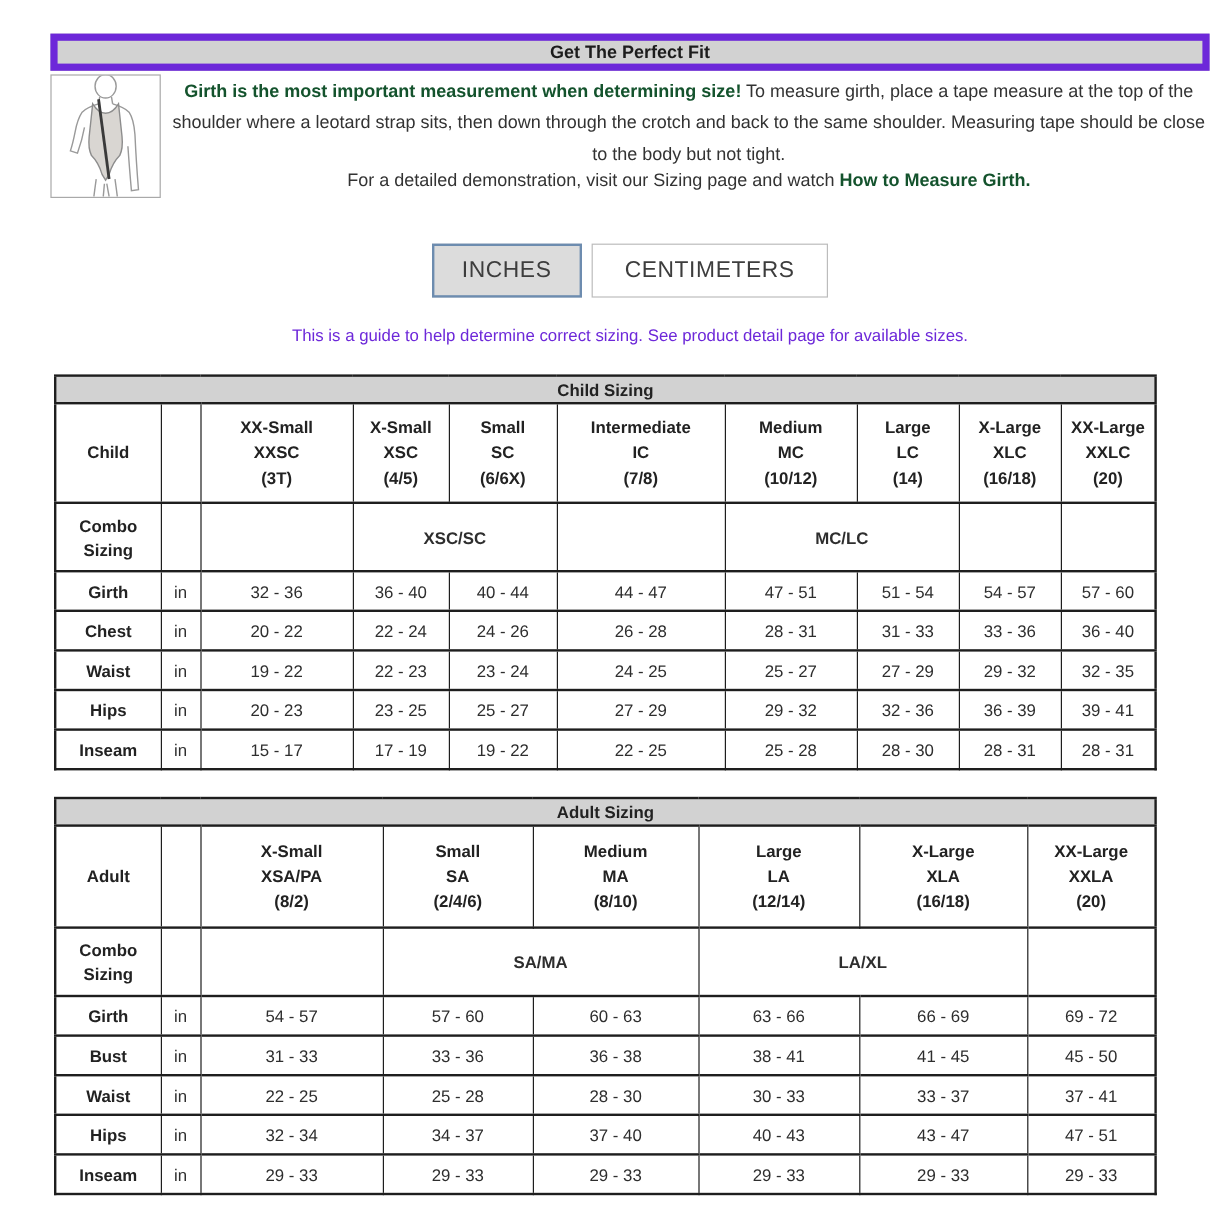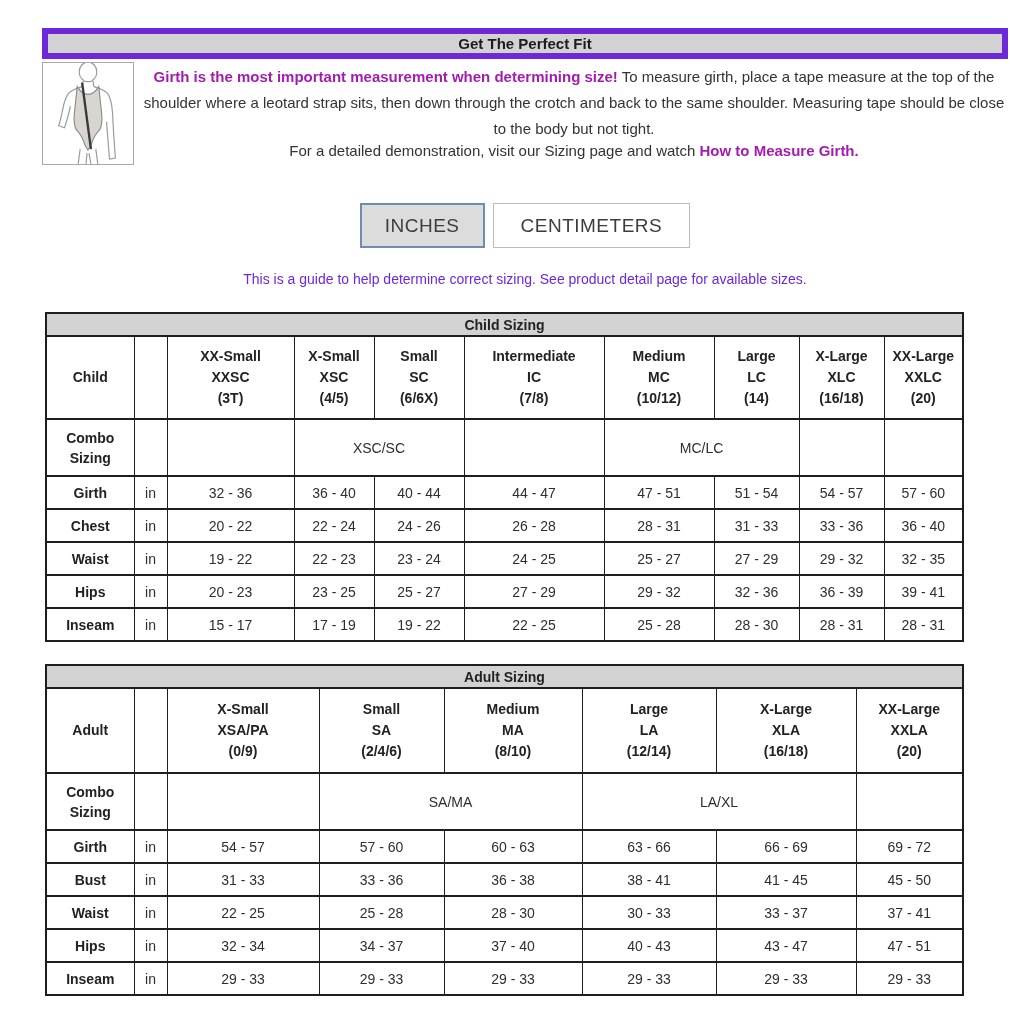--- a/index.html
+++ b/index.html
@@ -24,21 +24,21 @@
     flex: 0 0 auto;
     width: 92px; height: 103px;
     border: 1px solid #a9a9a9;
     background: #fff;
   }
   .intro-col { flex: 1; padding-left: 6px; }
   .intro-text {
     font-size: 15px; line-height: 26px;
     text-align: center; color: #333333; padding-top: 2px;
   }
-  .intro-text strong, .demo-line strong { color: #a21caf; }
+  .intro-text strong, .demo-line strong { color: #14532d; }
   .demo-line { text-align: center; font-size: 15px; color: #333333; }
 
   .toggle-row { margin-top: 38px; display: flex; justify-content: center; gap: 8px; }
   .btn {
     font-family: "Liberation Sans", sans-serif;
     font-size: 19px; color: #3d3d3d; letter-spacing: 0.5px;
     height: 45px; cursor: pointer;
   }
   .btn-inches { background: #dcdcdc; border: 2px solid #6d8caf; padding: 0 23px; }
   .btn-cm     { background: #ffffff; border: 1px solid #bcbcbc; padding: 0 27px; }
@@ -55,21 +55,21 @@
   .size th, .size td {
     border: 1px solid #1e1e1e; border-top: 2px solid #1e1e1e;
     text-align: center; vertical-align: middle;
     padding: 0; font-size: 14px; color: #222222;
   }
   .size .title-row th { background: #d2d2d2; height: 23px; font-weight: 700; }
   .size .head-row th { height: 83px; font-weight: 700; line-height: 21px; }
   .size.adult .head-row th { height: 85px; }
   .size .combo-row th, .size .combo-row td { height: 57px; }
   .size .combo-row th { font-weight: 700; line-height: 20px; padding: 0 14px; }
-  .size .combo-row td { font-weight: 400; color: #2e2e2e; }
+  .size .combo-row td { font-weight: 700; color: #2e2e2e; }
   .size .data-row th, .size .data-row td { height: 33px; }
   .size .data-row th { font-weight: 700; }
   .size .data-row td { font-weight: 400; color: #2e2e2e; }
 </style>
 </head>
 <body>
 
 <div class="page">
 
   <div class="title-bar">
@@ -255,21 +255,21 @@
     <tbody>
         <tr class="title-row">
       <th colspan="8">Adult Sizing</th>
     </tr>
     <tr class="head-row">
       <th>Adult</th>
       <th></th>
       <th>
             <div>X-Small</div>
             <div>XSA/PA</div>
-            <div>(0/9)</div>
+            <div>(8/2)</div>
           </th>
       <th>
             <div>Small</div>
             <div>SA</div>
             <div>(2/4/6)</div>
           </th>
       <th>
             <div>Medium</div>
             <div>MA</div>
             <div>(8/10)</div>

